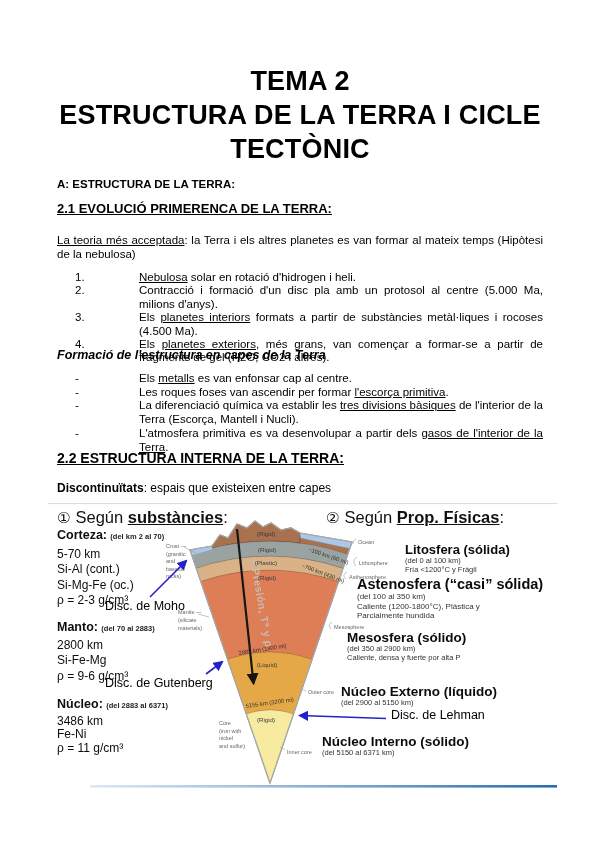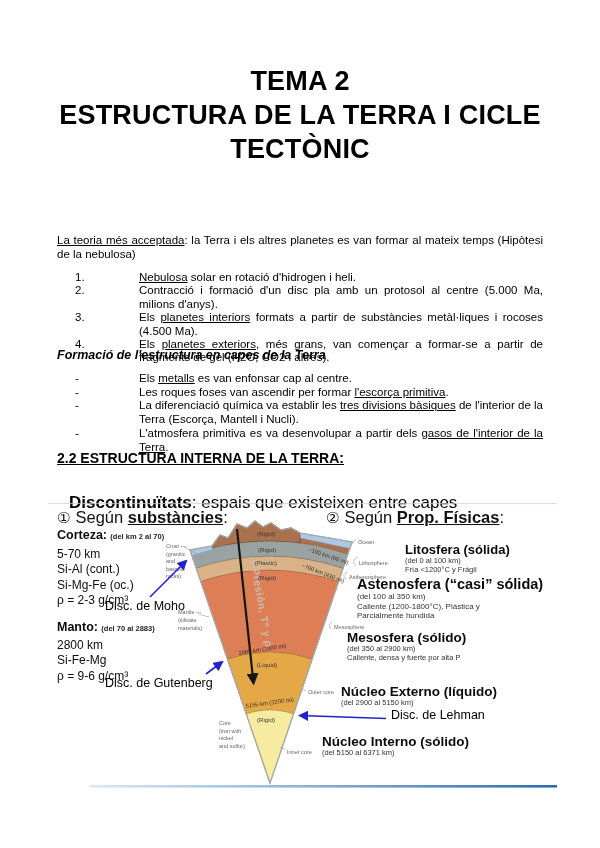--- a/index.html
+++ b/index.html
@@ -14,21 +14,21 @@
   .h21{left:57px;top:201px;font-size:13px;font-weight:bold;text-decoration:underline;}
   .intro{left:57px;top:233px;width:486px;font-size:11.5px;line-height:14px;text-align:justify;margin:0;}
   .numlist,.dashlist{left:75px;width:468px;margin:0;padding:0;list-style:none;font-size:11.5px;}
   .numlist{top:271px;line-height:13.4px;}
   .dashlist{top:372px;line-height:13.7px;}
   .li{display:flex;}
   .mk{width:20px;flex:none;}
   .lt{flex:1;text-align:justify;padding-left:44px;}
   .formacio{left:57px;top:348px;font-size:12.5px;font-weight:bold;font-style:italic;}
   .h22{left:57px;top:450px;font-size:14px;font-weight:bold;text-decoration:underline;}
-  .disc{left:57px;top:481px;font-size:17px;margin:12px;}
+  .disc{left:57px;top:481px;font-size:12px;margin:0;}
 
   .diagram{left:0;top:503px;width:600px;height:295px;}
   .diagram svg{position:absolute;left:0;top:0;}
   .dg-h{position:absolute;font-size:16.5px;color:#111;white-space:nowrap;}
   .dg-h .circ{font-size:15px;margin-right:5px;}
   .dg-h1{left:57px;top:5px;}
   .dg-h2{left:326px;top:5px;}
   .cap{position:absolute;font-size:12px;line-height:15.6px;color:#0d0d0d;white-space:nowrap;}
   .cap .cl{font-size:12.5px;font-weight:bold;}
   .cap .rng{font-size:7.5px;font-weight:bold;color:#222;}
@@ -63,20 +63,22 @@
 <body>
 
 <div class="page">
 
   <div class="abs title">
     <div>TEMA 2</div>
     <div>ESTRUCTURA DE LA TERRA I CICLE</div>
     <div>TECTÒNIC</div>
   </div>
 
+  <div class="abs section-a">A: ESTRUCTURA DE LA TERRA:</div>
+  <div class="abs h21">2.1 EVOLUCIÓ PRIMERENCA DE LA TERRA:</div>
 
   <p class="abs intro"><span class="u">La teoria més acceptada</span><span>: la Terra i els altres planetes es van formar al mateix temps (Hipòtesi de la nebulosa)</span></p>
 
   <ol class="abs numlist">
     <li class="li">
         <span class="mk">1.</span>
         <span class="lt"><span class="u">Nebulosa</span><span> solar en rotació d'hidrogen i heli.</span></span>
       </li>
     <li class="li">
         <span class="mk">2.</span>
@@ -215,20 +217,26 @@
       <div>ρ = 2-3 g/cm³</div>
     </div>
 
     <div class="cap cap-manto">
       <div style="margin-bottom:2px;"><span class="cl">Manto:</span> <span class="rng">(del 70 al 2883)</span></div>
       <div>2800 km</div>
       <div>Si-Fe-Mg</div>
       <div>ρ = 9-6 g/cm³</div>
     </div>
 
+    <div class="cap cap-nucleo">
+      <div style="margin-bottom:2px;"><span class="cl">Núcleo:</span> <span class="rng">(del 2883 al 6371)</span></div>
+      <div>3486 km</div>
+      <div>Fe-Ni</div>
+      <div>ρ = 11 g/cm³</div>
+    </div>
 
     <div class="blue lbl-moho">Disc. de Moho</div>
     <div class="blue lbl-gutenberg">Disc. de Gutenberg</div>
     <div class="blue lbl-lehman">Disc. de Lehman</div>
 
     <div class="dg-blk blk-lito">
       <div class="dg-title">Litosfera (sólida)</div>
       <div class="dg-sub">(del 0 al 100 km)</div>
       <div class="dg-sub">Fría &lt;1200°C y Frágil</div>
     </div>

